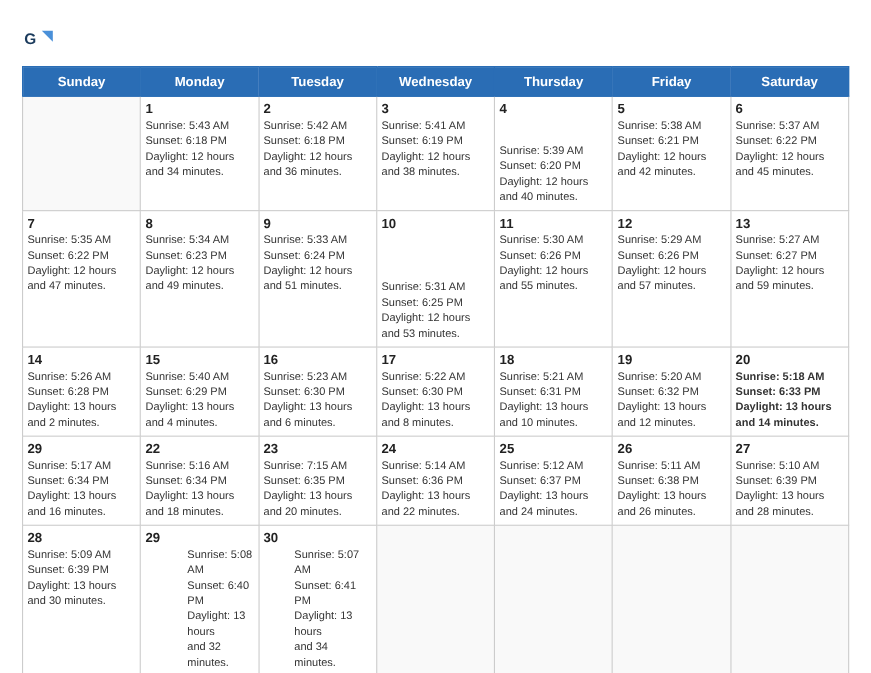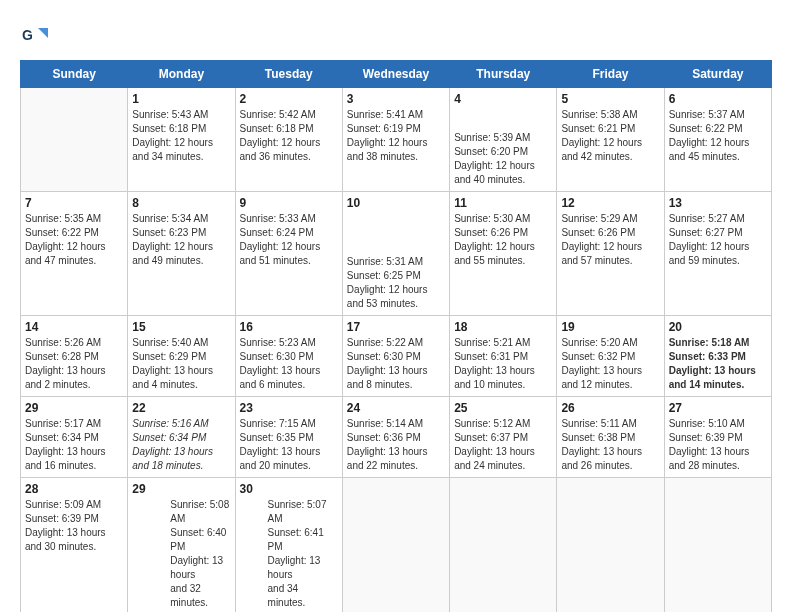--- a/index.html
+++ b/index.html
@@ -265,21 +265,21 @@
       <tr>
         <td>
           <span class="day-num">29</span>
           <div class="day-info" style="white-space: pre-line;">Sunrise: 5:17 AM
 Sunset: 6:34 PM
 Daylight: 13 hours
 and 16 minutes.</div>
         </td>
         <td>
           <span class="day-num">22</span>
-          <div class="day-info" style="white-space: pre-line; font-style: italic;">Sunrise: 5:16 AM
+          <div class="day-info" style="white-space: pre-line;">Sunrise: 5:16 AM
 Sunset: 6:34 PM
 Daylight: 13 hours
 and 18 minutes.</div>
         </td>
         <td>
           <span class="day-num">23</span>
           <div class="day-info" style="white-space: pre-line;">Sunrise: 7:15 AM
 Sunset: 6:35 PM
 Daylight: 13 hours
 and 20 minutes.</div>

